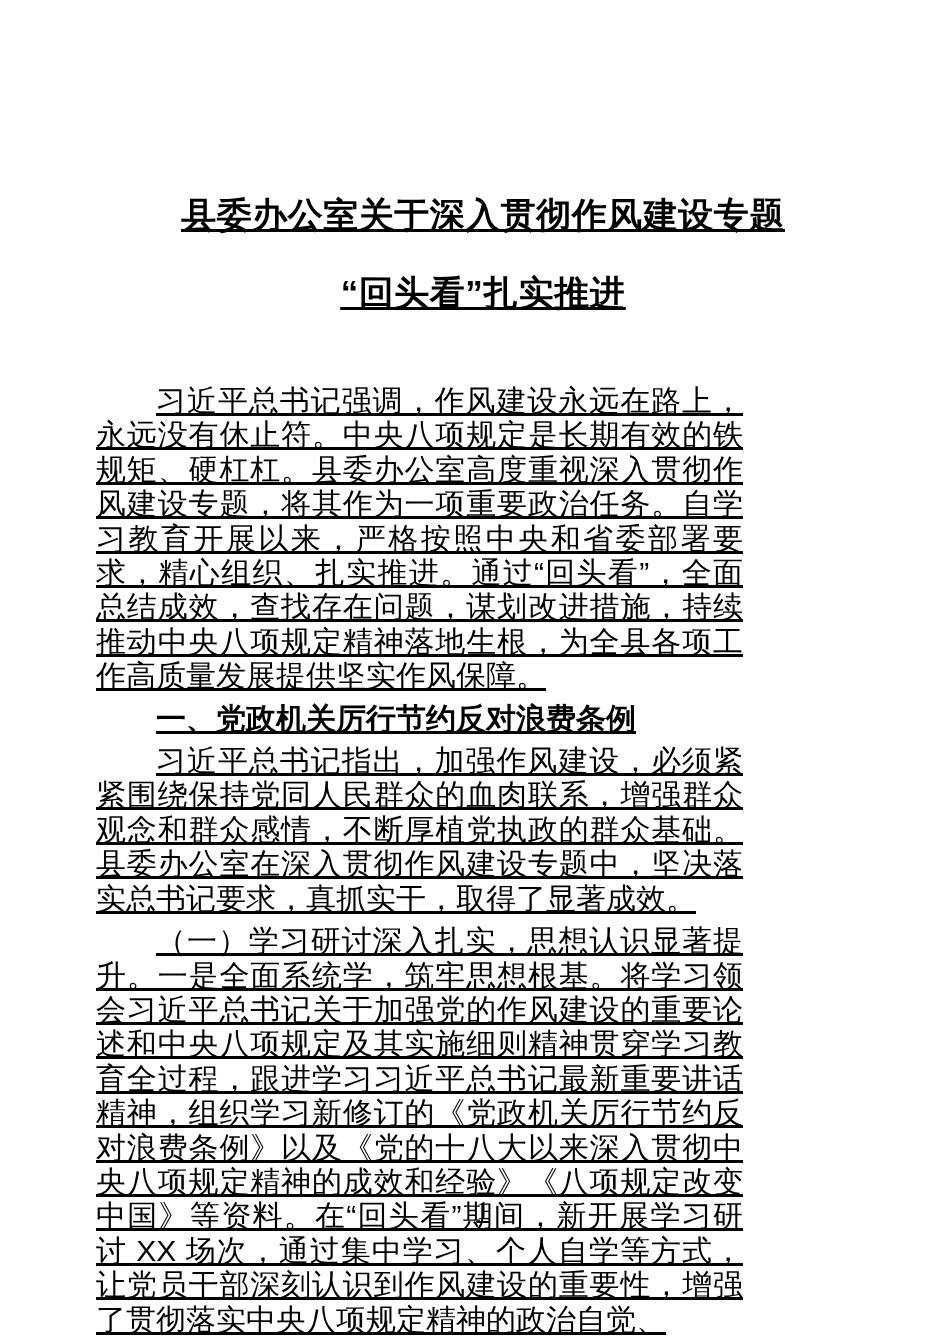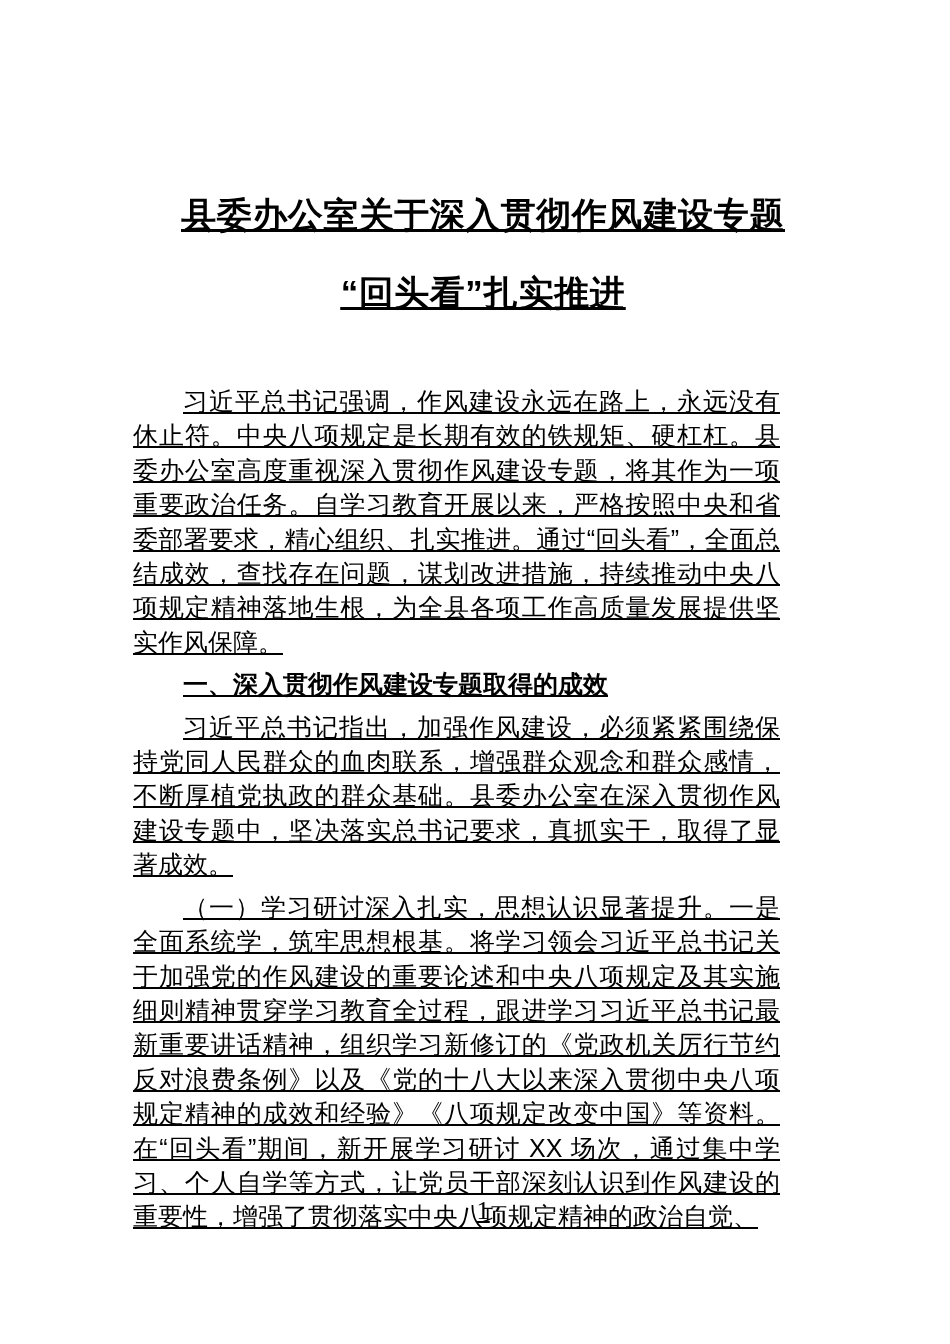--- a/index.html
+++ b/index.html
@@ -19,23 +19,23 @@
   .doc-title {
     margin-top: 160px;
     text-align: center;
     font-size: 35px;
     font-weight: bold;
     line-height: 70px;
     letter-spacing: 0.5px;
   }
   .doc-body {
     margin-top: 40px;
-    margin-left: 113px;
+    margin-left: 76px;
     width: 663px;
-    font-size: 25px;
+    font-size: 30px;
     line-height: 34.4px;
     text-align: justify;
     word-break: break-all;
     overflow-wrap: anywhere;
   }
   .doc-body p {
     text-indent: 2em;
     margin: 0;
   }
   .doc-body p.heading {
@@ -57,21 +57,21 @@
 
 <div class="page">
 
   <div class="doc-title">
     <div>县委办公室关于深入贯彻作风建设专题</div>
     <div>“回头看”扎实推进</div>
   </div>
 
   <div class="doc-body">
     <p>习近平总书记强调，作风建设永远在路上，永远没有休止符。中央八项规定是长期有效的铁规矩、硬杠杠。县委办公室高度重视深入贯彻作风建设专题，将其作为一项重要政治任务。自学习教育开展以来，严格按照中央和省委部署要求，精心组织、扎实推进。通过“回头看”，全面总结成效，查找存在问题，谋划改进措施，持续推动中央八项规定精神落地生根，为全县各项工作高质量发展提供坚实作风保障。</p>
-    <p class="heading">一、深入贯彻作风建设专题取得的成效</p>
+    <p class="heading">一、党政机关厉行节约反对浪费条例</p>
     <p>习近平总书记指出，加强作风建设，必须紧紧围绕保持党同人民群众的血肉联系，增强群众观念和群众感情，不断厚植党执政的群众基础。县委办公室在深入贯彻作风建设专题中，坚决落实总书记要求，真抓实干，取得了显著成效。</p>
     <p>（一）学习研讨深入扎实，思想认识显著提升。一是全面系统学，筑牢思想根基。将学习领会习近平总书记关于加强党的作风建设的重要论述和中央八项规定及其实施细则精神贯穿学习教育全过程，跟进学习习近平总书记最新重要讲话精神，组织学习新修订的《党政机关厉行节约反对浪费条例》以及《党的十八大以来深入贯彻中央八项规定精神的成效和经验》《八项规定改变中国》等资料。在“回头看”期间，新开展学习研讨 XX 场次，通过集中学习、个人自学等方式，让党员干部深刻认识到作风建设的重要性，增强了贯彻落实中央八项规定精神的政治自觉、</p>
   </div>
 
   <div class="page-footer">
     <span>1</span>
   </div>
 
 </div>
 

